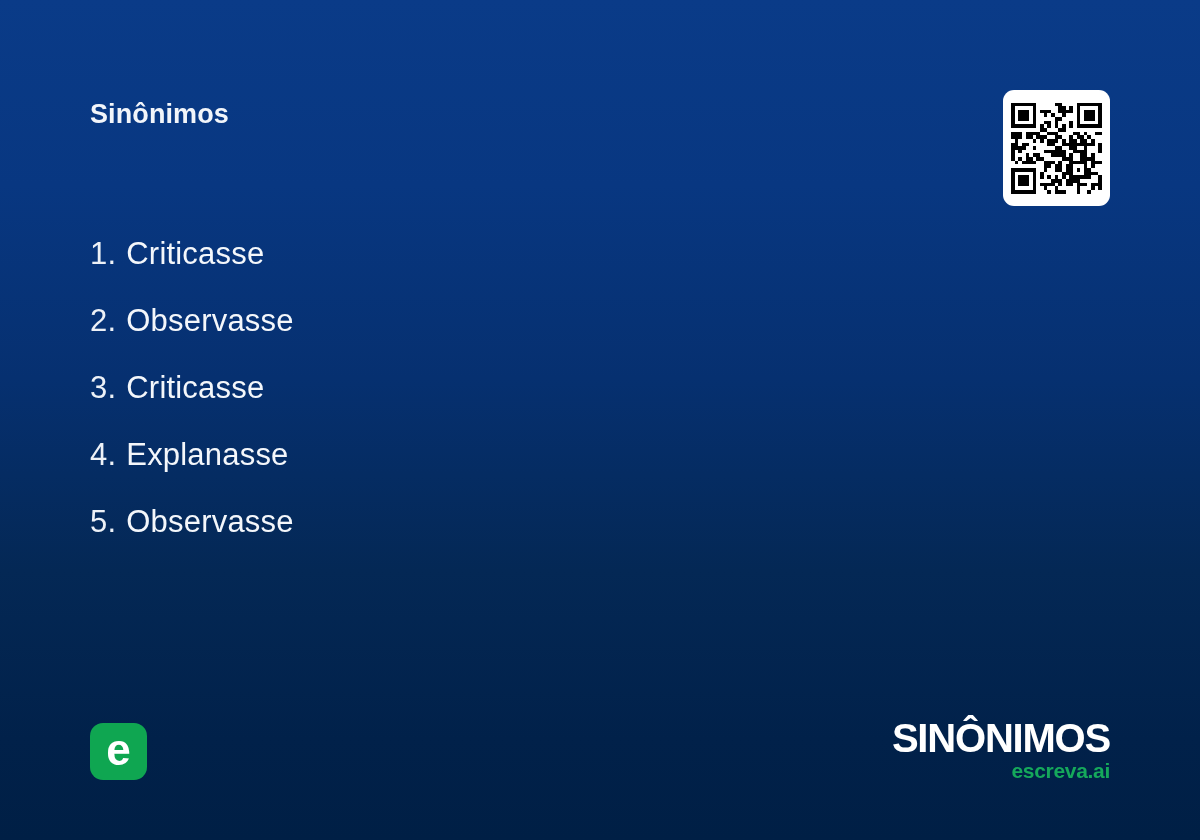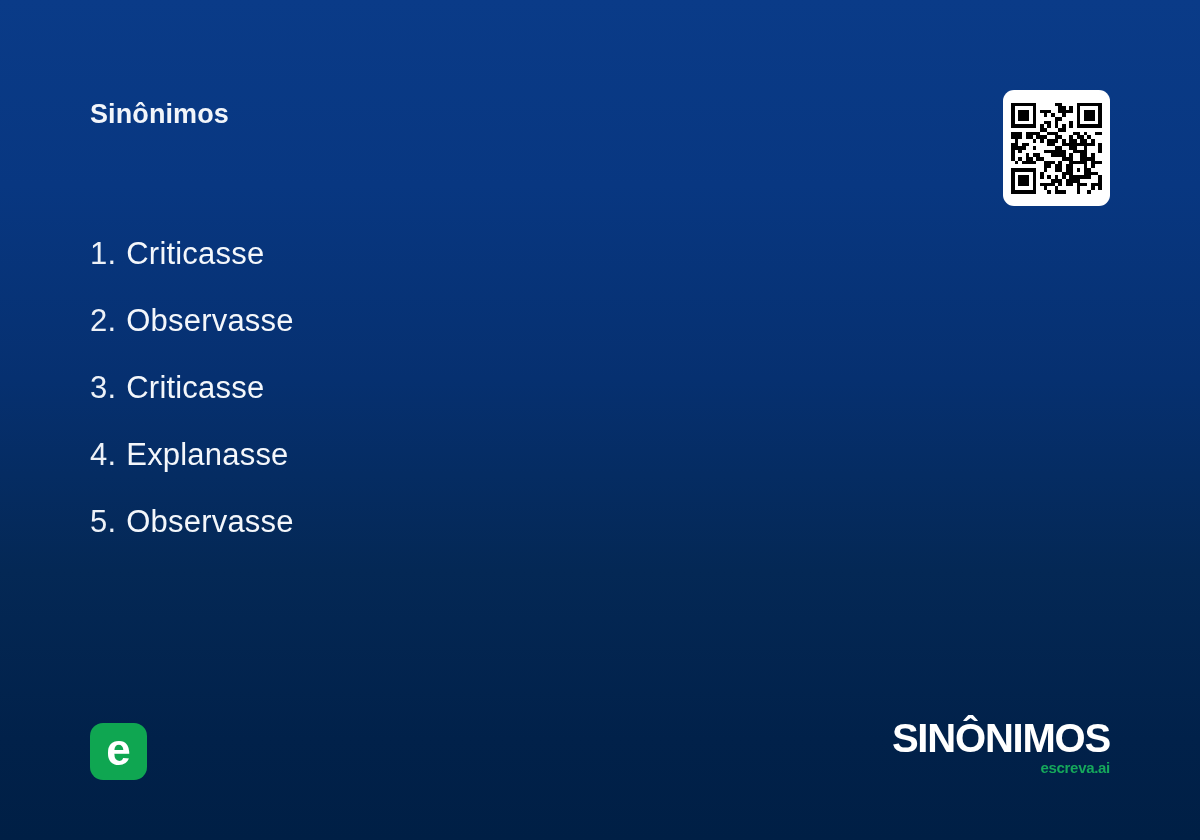--- a/index.html
+++ b/index.html
@@ -125,21 +125,21 @@
     font-size: 40px;
     font-weight: bold;
     color: #ffffff;
     letter-spacing: -1.2px;
     line-height: 1;
     display: block;
   }
   .brand-sub {
     display: block;
     margin-top: 2px;
-    font-size: 15px;
+    font-size: 21px;
     font-weight: bold;
     color: #15a85b;
     letter-spacing: -0.3px;
     line-height: 1;
   }
 </style>
 </head>
 <body>
 
 <div class="card">

